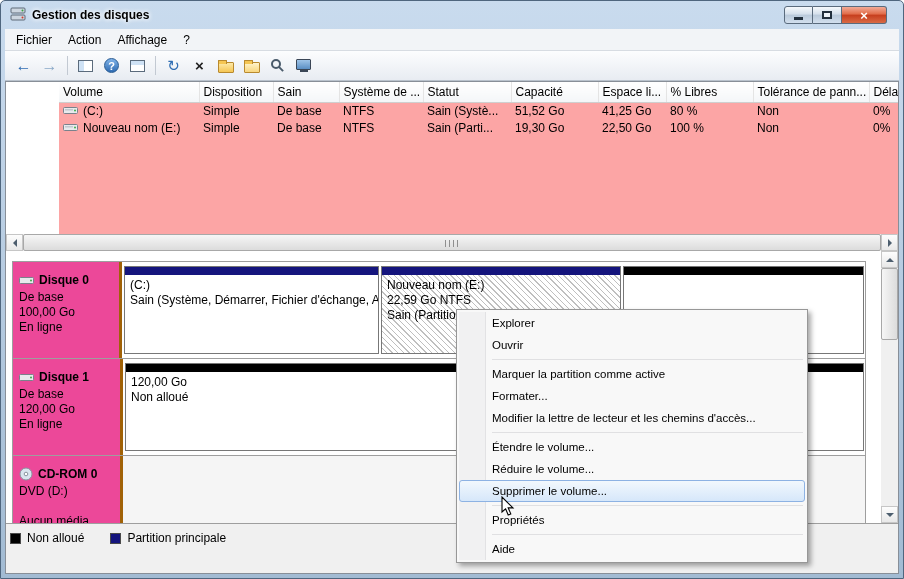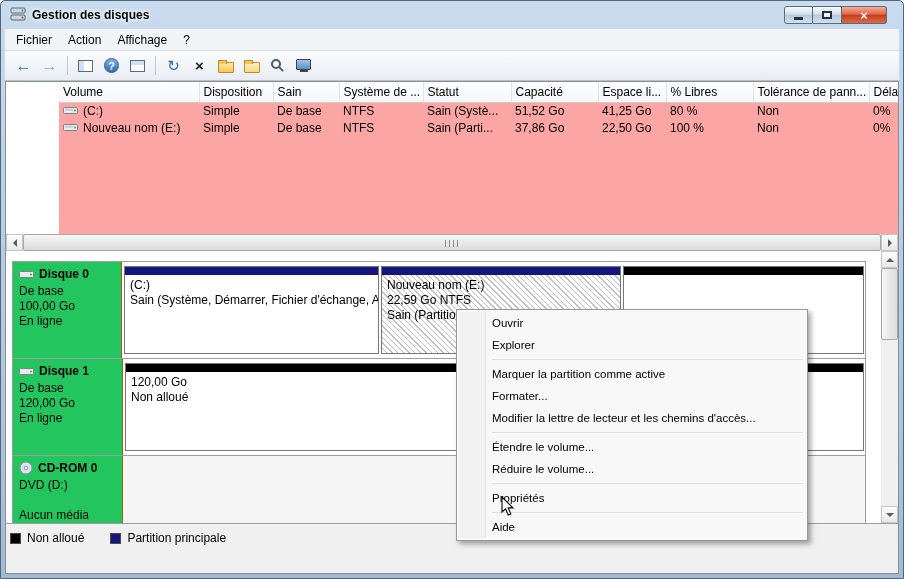--- a/index.html
+++ b/index.html
@@ -88,21 +88,21 @@
   .tri.l { border-right-color:#4d5e6e; margin-left:-4px; }
   .tri.r { border-left-color:#4d5e6e; margin-right:-4px; }
   .tri.u { border-bottom-color:#4d5e6e; margin-top:-4px; }
   .tri.d { border-top-color:#4d5e6e; margin-bottom:-4px; }
 
   
   .graph-pane { position:absolute; top:169px; left:0; right:18px; height:272px;
     background:#fff; padding:10px 0 0 6px; overflow:hidden; }
   .disk-rows { width:854px; border-top:1px solid #9e9e9e; }
   .disk-row { display:flex; height:97px; border-bottom:1px solid #9e9e9e; border-left:1px solid #9e9e9e; border-right:1px solid #9e9e9e; }
-  .disk-head { width:110px; background:#22c55e; border-right:1px solid #a16207; padding:5px 6px; }
+  .disk-head { width:110px; background:#ec4899; border-right:3px solid #a16207; padding:11px 6px; }
   .dname { font-weight:bold; display:flex; align-items:center; gap:5px; margin-bottom:3px; }
   .disk-line { min-height:15px; line-height:15px; white-space:nowrap; overflow:hidden; }
   .disk-body { flex:1; display:flex; gap:2px; padding:4px 1px 4px 2px; background:#fff; }
   .disk-body.empty { background:#f5f5f5; }
   .part { border:1px solid #777; background:#fff; overflow:hidden; }
   .pband { height:8px; background:#15157d; }
   .part.unalloc .pband { background:#000; }
   .pcontent { padding:3px 5px; line-height:15px; white-space:nowrap; overflow:hidden; height:calc(100% - 8px); }
   .part.selected .pcontent { background:repeating-linear-gradient(45deg,rgba(255,255,255,0) 0 3px,#bfbfbf 3px 4px); }
 
@@ -267,21 +267,21 @@
                     <rect x="2" y="5" width="8" height="1.5" fill="#c2c8cf"></rect>
                     <circle cx="12" cy="6.5" r="1" fill="#3fae49"></circle>
                   </svg>
                   <span>Nouveau nom (E:)</span>
                 </span>
               </td>
             <td>Simple</td>
             <td>De base</td>
             <td>NTFS</td>
             <td>Sain (Parti...</td>
-            <td>37,86 Go</td>
+            <td>19,30 Go</td>
             <td>22,50 Go</td>
             <td>100 %</td>
             <td>Non</td>
             <td>0%</td>
           </tr>
         </tbody>
       </table>
     </div>
 
     <div class="hscroll">
@@ -400,29 +400,30 @@
       <div class="legend-item">
         <span class="swatch primary"></span>
         <span>Partition principale</span>
       </div>
     </div>
 
   </div>
 
   <div class="context-menu">
     <div class="gutter"></div>
+    <div class="cm-item">Explorer</div>
     <div class="cm-item">Ouvrir</div>
-    <div class="cm-item">Explorer</div>
     <div class="cm-sep"></div>
     <div class="cm-item">Marquer la partition comme active</div>
     <div class="cm-item">Formater...</div>
     <div class="cm-item">Modifier la lettre de lecteur et les chemins d'accès...</div>
     <div class="cm-sep"></div>
     <div class="cm-item">Étendre le volume...</div>
     <div class="cm-item">Réduire le volume...</div>
+    <div class="cm-item hl">Supprimer le volume...</div>
     <div class="cm-sep"></div>
     <div class="cm-item">Propriétés</div>
     <div class="cm-sep"></div>
     <div class="cm-item">Aide</div>
   </div>
 
   <svg class="cursor" width="14" height="21" viewBox="0 0 14 21">
     <path d="M1 1 L1 16 L4.6 12.8 L7.2 19 L9.8 17.9 L7.2 11.9 L12 11.9 Z" fill="#ffffff" stroke="#000000" stroke-width="1.1"></path>
   </svg>
 

